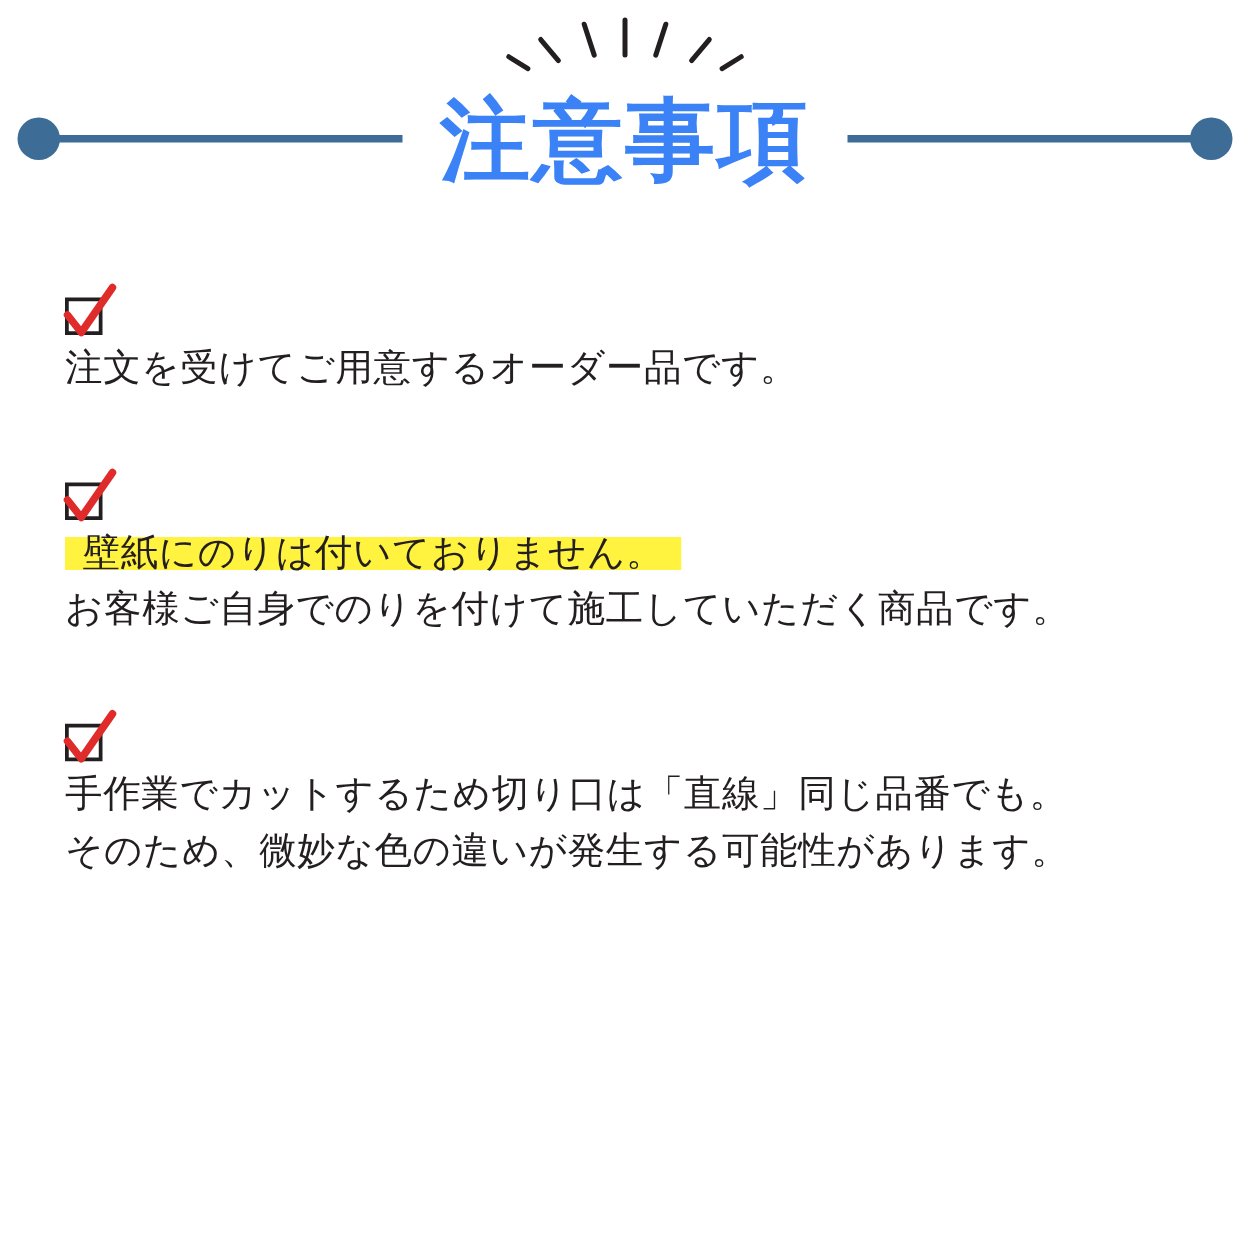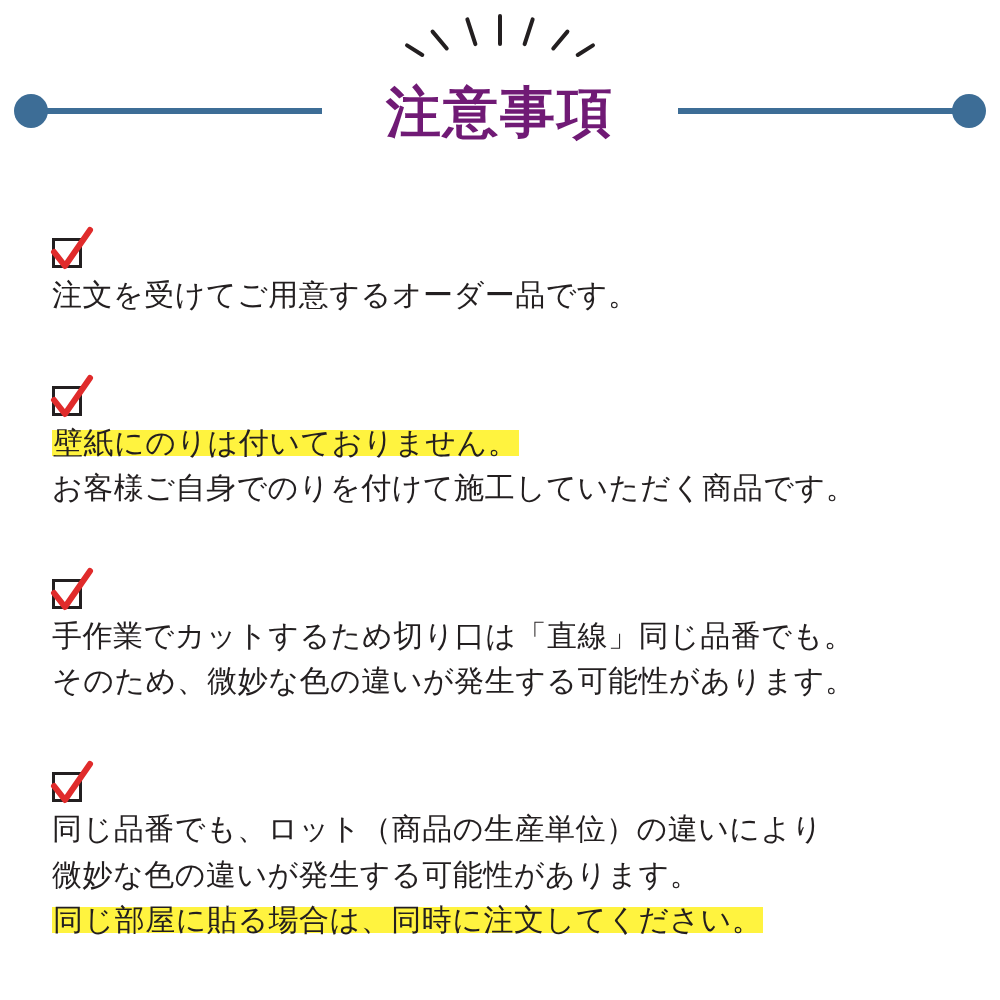--- a/index.html
+++ b/index.html
@@ -50,24 +50,24 @@
     width: 34px;
     height: 34px;
     border-radius: 50%;
     background: #3d6d96;
   }
   .dot-left { left: 14px; }
   .dot-right { right: 14px; }
 
   .page-title {
     font-family: "DejaVu Sans", "Liberation Sans", sans-serif;
-    font-size: 55px;
+    font-size: 72px;
     font-weight: bold;
     letter-spacing: 2px;
-    color: #701a75;
+    color: #3b82f6;
     line-height: 1;
     white-space: nowrap;
   }
 
   
   .rays {
     position: absolute;
     top: 14px;
     left: 50%;
     transform: translateX(-50%);
@@ -126,21 +126,21 @@
   }
   .line {
     font-size: 30px;
     line-height: 1.52;
     letter-spacing: 0.5px;
     color: #231f20;
     white-space: nowrap;
   }
   .line .hl {
     background: linear-gradient(transparent 12%, #fff33f 12%, #fff33f 92%, transparent 92%);
-    padding: 0 1px;
+    padding: 0 14px;
   }
 </style>
 </head>
 <body>
 
 <div class="page">
 
   <div class="header">
 
     <div class="rays">
@@ -193,28 +193,15 @@
           <div class="box"></div>
           <svg viewBox="0 0 46 50" xmlns="http://www.w3.org/2000/svg">
             <path d="M6 26 L17 40 L42 4" fill="none" stroke="#e02b2b" stroke-width="6" stroke-linecap="round" stroke-linejoin="round"></path>
           </svg>
         </div>
         <div class="lines">
           <div class="line"><span>手作業でカットするため切り口は「直線」同じ品番でも。</span></div>
           <div class="line"><span>そのため、微妙な色の違いが発生する可能性があります。</span></div>
         </div>
       </div>
-      <div class="item">
-        <div class="check">
-          <div class="box"></div>
-          <svg viewBox="0 0 46 50" xmlns="http://www.w3.org/2000/svg">
-            <path d="M6 26 L17 40 L42 4" fill="none" stroke="#e02b2b" stroke-width="6" stroke-linecap="round" stroke-linejoin="round"></path>
-          </svg>
-        </div>
-        <div class="lines">
-          <div class="line"><span>同じ品番でも、ロット（商品の生産単位）の違いにより</span></div>
-          <div class="line"><span>微妙な色の違いが発生する可能性があります。</span></div>
-          <div class="line"><span class="hl">同じ部屋に貼る場合は、同時に注文してください。</span></div>
-        </div>
-      </div>
     </div>
 
 </div>
 
 </body></html>

